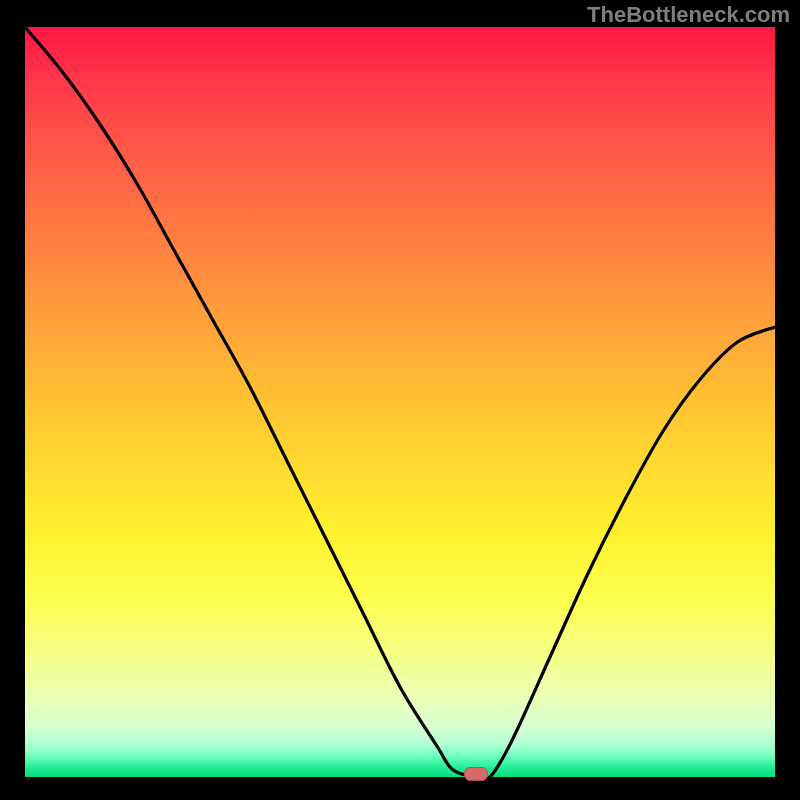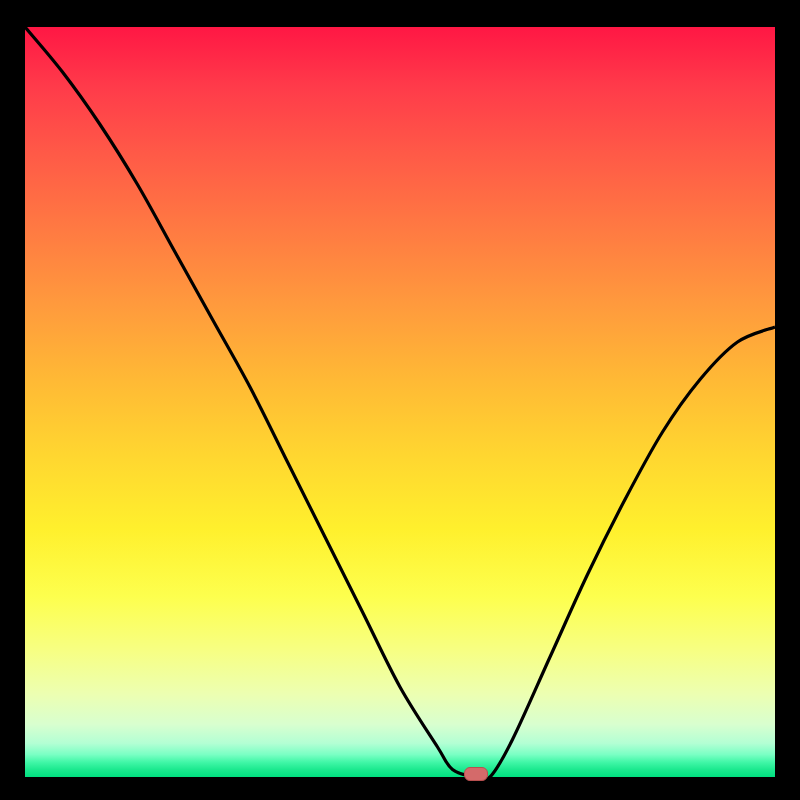--- a/index.html
+++ b/index.html
@@ -71,20 +71,21 @@
     height: 12px;
     border-radius: 6px;
     background: #d46a6a;
     border: 1px solid #b84f4f;
   }
 </style>
 </head>
 <body>
 
 <div class="container">
+  <div class="watermark">TheBottleneck.com</div>
   <div class="plot-area">
     <div class="gradient-bg"></div>
     <svg class="curve" viewBox="0 0 750 750" preserveAspectRatio="none">
       <path id="curve-path" d="M 0 0 C 6.25 7.5 25 28.75 37.5 45 C 50 61.25 62.5 78.75 75 97.5 C 87.5 116.25 100 136.25 112.5 157.5 C 125 178.75 137.5 202.5 150 225 C 162.5 247.5 175 270 187.5 292.5 C 200 315 212.5 336.25 225 360 C 237.5 383.75 250 410 262.5 435 C 275 460 287.5 485 300 510 C 312.5 535 325 560 337.5 585 C 350 610 362.5 637.5 375 660 C 387.5 682.5 403.75000000000006 706.25 412.50000000000006 720 C 421.25000000000006 733.75 421.24999999999994 737.5 427.49999999999994 742.5 C 433.74999999999994 747.5 443.75 748.75 450 750 C 456.25 751.25 458.75 756.25 465 750 C 471.25 743.75 477.5 732.5 487.5 712.5 C 497.5 692.5 512.5 657.5 525 630 C 537.5 602.5 550 573.75 562.5 547.5 C 575 521.25 587.5 496.25 600 472.5 C 612.5 448.75 625 425 637.5 405 C 650 385 662.5 367.5 675 352.5 C 687.5 337.5 700 323.75000000000006 712.5 315.00000000000006 C 725 306.25000000000006 743.75 302.5 750 300" fill="none" stroke="#000" stroke-width="3.2"></path>
     </svg>
     <div class="marker" id="marker" style="left: 439px; top: 740px;"></div>
   </div>
 </div>
 
 </body></html>

